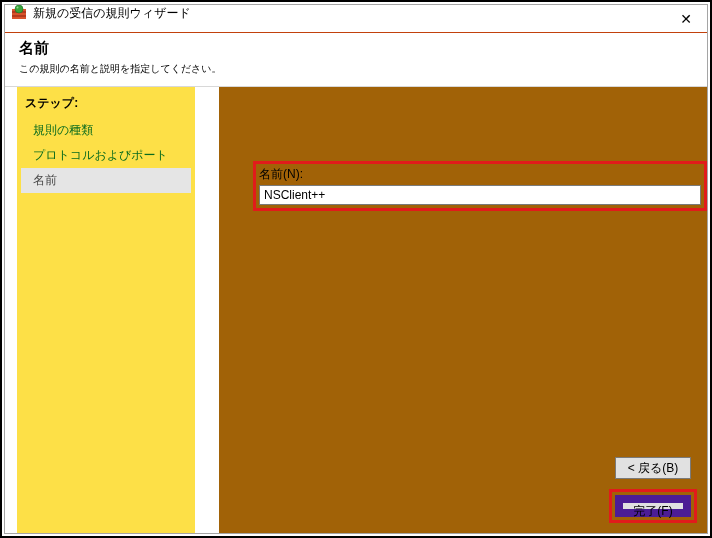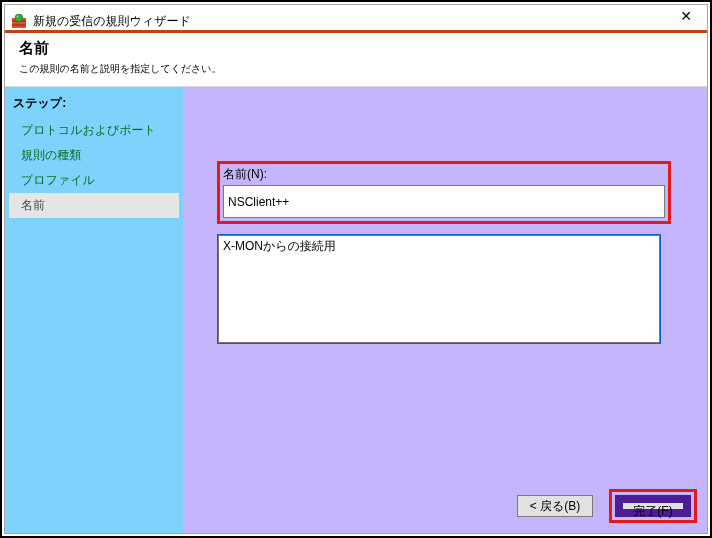--- a/index.html
+++ b/index.html
@@ -22,23 +22,23 @@
     width: 704px; height: 530px;
     border: 1px solid #a5a5a5;
     background: #fff;
     display: flex;
     flex-direction: column;
   }
   
   .titlebar {
     height: 28px;
     display: flex;
-    align-items: flex-end;
+    align-items: flex-start;
     padding: 0 0 0 6px;
-    border-bottom: 3px solid #c2410c;
+    border-bottom: 1px solid #c2410c;
   }
   .app-icon {
     width: 16px; height: 16px;
     margin-right: 6px;
     display: inline-block;
   }
   .app-icon svg { display:block; }
   .titlebar-text { flex: 1; font-size: 12px; }
   .titlebar-close {
     width: 42px; height: 28px;
@@ -61,64 +61,66 @@
   }
   
   .body {
     flex: 1;
     display: flex;
     background: #fff;
     min-height: 0;
   }
   .sidebar {
     width: 178px;
-    background: #7dd3fc;
+    background: #fde047;
     padding: 4px 4px 4px 4px;
+    margin-left: 12px;
   }
   .sidebar-heading {
     font-weight: 700;
     font-size: 12px;
     padding: 4px 6px 6px 4px;
   }
   .step-item {
     font-size: 12px;
     padding: 4px 4px 4px 12px;
     color: #0a6b1e;
     cursor: default;
   }
   .step-item.current {
     background: #e5e5e5;
     color: #474747;
   }
   .main-pane {
     flex: 1;
     position: relative;
-    background: #c4b5fd;
+    background: #a16207;
     padding: 16px;
+    margin-left: 24px;
   }
 
   
   .form-area {
     position: absolute;
     left: 34px; top: 74px;
     width: 454px;
   }
   .field-label {
     font-size: 12px;
     margin-bottom: 2px;
   }
   .name-group {
     border: 3px solid #e11b1b;
     padding: 0 3px 3px 3px;
     margin-bottom: 10px;
   }
   .name-group .field-label { padding-top: 2px; }
   .text-input {
     width: 100%;
-    height: 33px;
+    height: 20px;
     border: 1px solid #7a7a7a;
     font-size: 12px;
     padding: 1px 4px;
     background: #fff;
     font-family: inherit;
   }
   .desc-group { }
   .textarea-wrap {
     border: 1px solid #0a62c4;
     width: 444px;
@@ -135,21 +137,22 @@
     display: block;
     background: #fff;
   }
 
   
   .button-row {
     position: absolute;
     right: 10px; bottom: 10px;
     display: flex;
     align-items: center;
-    gap: 16px;
+    gap: 10px;
+    flex-direction: column;
   }
   .btn {
     width: 76px; height: 22px;
     border: 1px solid #7a7a7a;
     background: #e1e1e1;
     font-size: 12px;
     font-family: inherit;
     cursor: default;
     padding: 0;
   }
@@ -186,39 +189,35 @@
     </div>
 
     <div class="heading-pane">
       <div class="heading-title">名前</div>
       <div class="heading-desc">この規則の名前と説明を指定してください。</div>
     </div>
 
     <div class="body">
       <div class="sidebar">
         <div class="sidebar-heading">ステップ:</div>
+        <div class="step-item"><span>規則の種類</span></div>
         <div class="step-item"><span>プロトコルおよびポート</span></div>
-        <div class="step-item"><span>規則の種類</span></div>
-        <div class="step-item"><span>プロファイル</span></div>
         <div class="step-item current"><span>名前</span></div>
       </div>
 
       <div class="main-pane">
 
         <div class="form-area">
 
           <div class="name-group">
             <div class="field-label">名前(N):</div>
             <input type="text" class="text-input" value="NSClient++" style="">
           </div>
 
           <div class="desc-group">
-            <div class="textarea-wrap">
-              <textarea class="description" style="">X-MONからの接続用</textarea>
-            </div>
           </div>
 
         </div>
 
         <div class="button-row">
           <button class="btn">&lt; 戻る(B)</button>
           <span class="finish-frame">
             <button class="btn default-btn">完了(F)</button>
           </span>
         </div>

